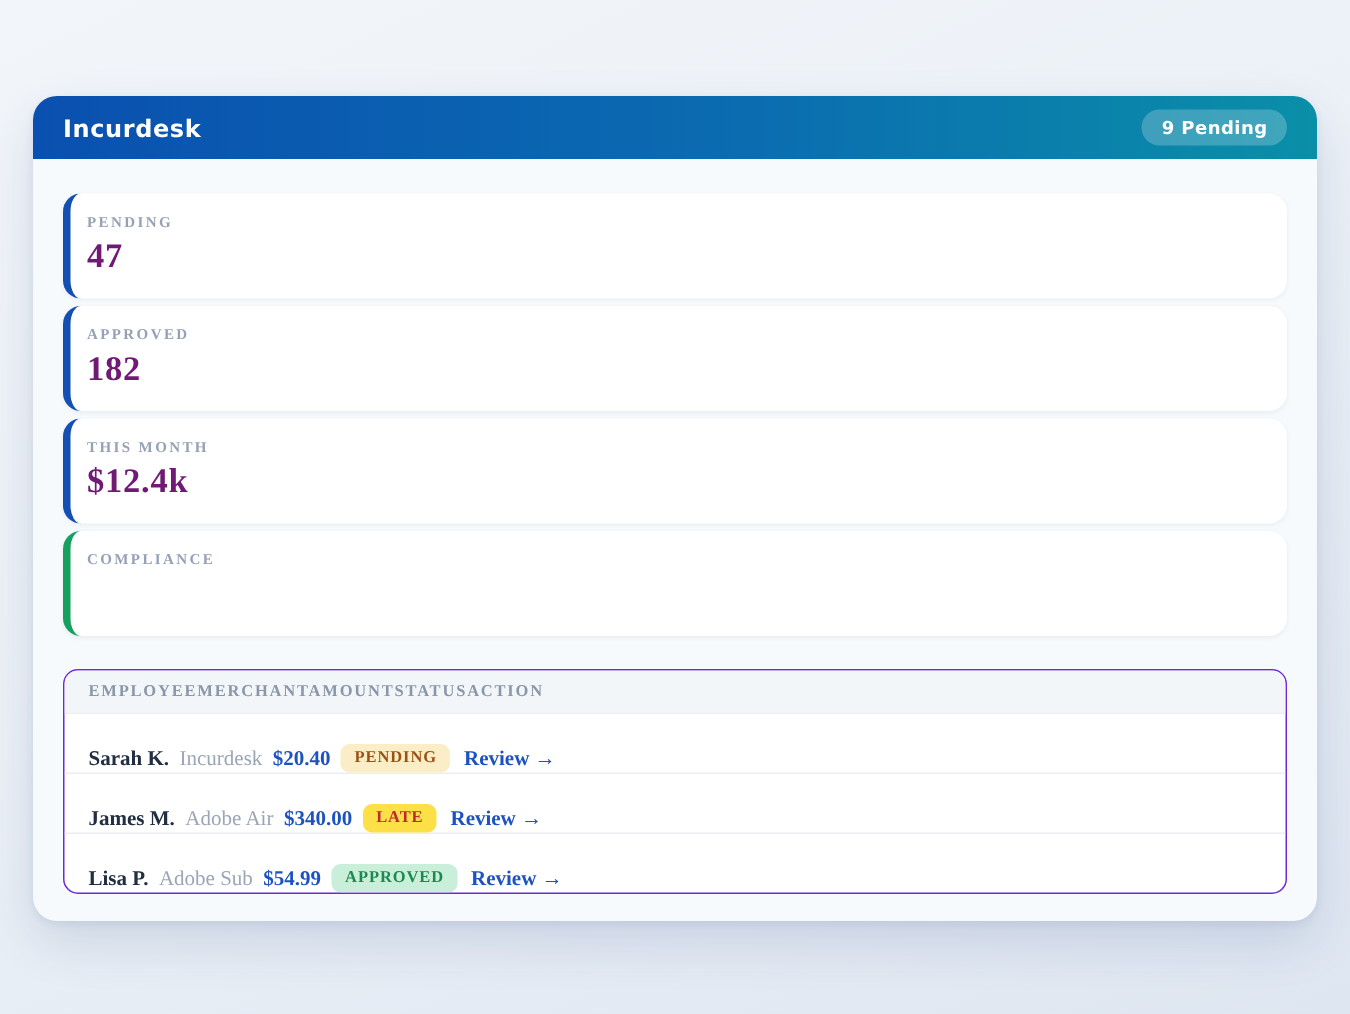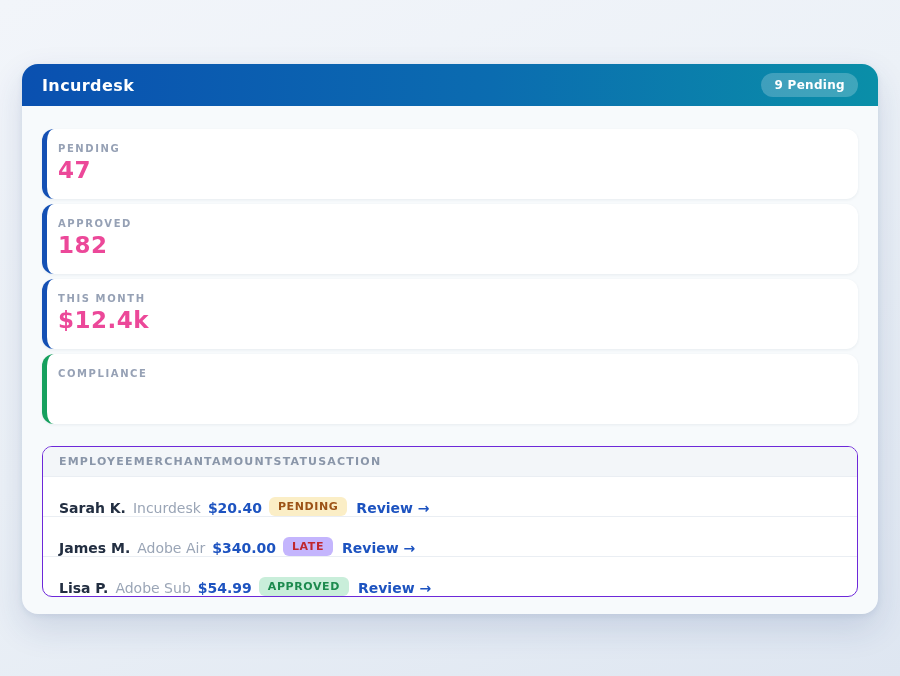--- a/index.html
+++ b/index.html
@@ -31,40 +31,40 @@
   .app-title {
     margin: 0; color: #ffffff;
     font-size: 16px; font-weight: bold; letter-spacing: 0.4px;
   }
   .header-badge {
     background: rgba(255,255,255,0.22);
     color: #ffffff; font-size: 12px; font-weight: bold;
     padding: 5px 13px; border-radius: 999px; letter-spacing: 0.3px;
   }
 
-  .content { padding: 23px 20px 20px 20px; }
+  .content { padding: 23px 20px 20px 20px; font-family: Liberation Serif, serif; }
 
   .stat-card {
     background: #ffffff;
     border-radius: 12px;
     border-left: 5px solid #1450b4;
     height: 70px;
     padding: 14px 16px 0 11px;
     margin-bottom: 5px;
     box-shadow: 0 1px 3px rgba(30, 50, 90, 0.07);
   }
   .stat-card.green { border-left-color: #16a05e; }
   .stat-label {
     font-size: 10px; font-weight: bold;
     letter-spacing: 1.6px; color: #96a1b5;
     margin-bottom: 5px;
   }
   .stat-value {
     font-size: 23px; font-weight: bold;
-    color: #ec4899; letter-spacing: 0.5px; line-height: 1;
+    color: #701a75; letter-spacing: 0.5px; line-height: 1;
   }
   .stat-card.green .stat-value { color: #16975e; }
 
   .table-card {
     margin-top: 22px;
     background: #ffffff;
     border: 1px solid #6d28d9;
     border-radius: 10px;
     overflow: hidden;
   }
@@ -81,21 +81,21 @@
     font-size: 14px;
   }
   .cell-employee { font-weight: bold; color: #222e41; }
   .cell-merchant { color: #9aa5b6; }
   .cell-amount   { color: #1d53c0; font-weight: bold; }
   .status-badge {
     font-size: 11px; font-weight: bold; letter-spacing: 0.6px;
     padding: 4px 9px; border-radius: 6px; line-height: 1;
   }
   .status-pending  { background: #fbeec6; color: #9c5216; }
-  .status-late     { background: #c4b5fd; color: #c0272e; }
+  .status-late     { background: #fde047; color: #c0272e; }
   .status-approved { background: #c9eeda; color: #1c8a4e; }
   .cell-action {
     color: #1d53c0; font-weight: bold; text-decoration: none; cursor: pointer;
     margin-left: 2px;
   }
 </style>
 </head>
 <body>
 
 <div class="app-card">

